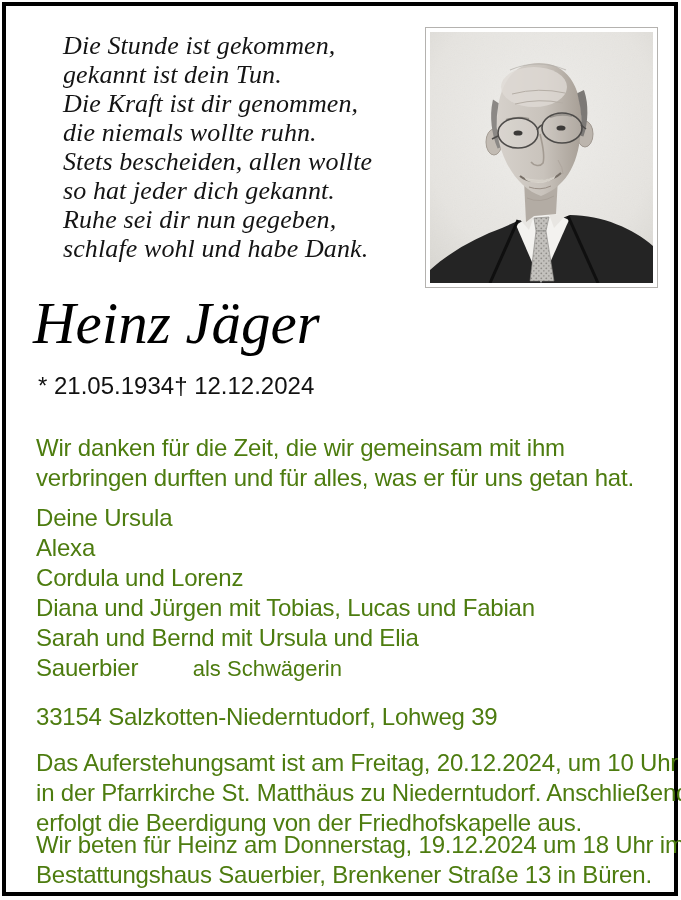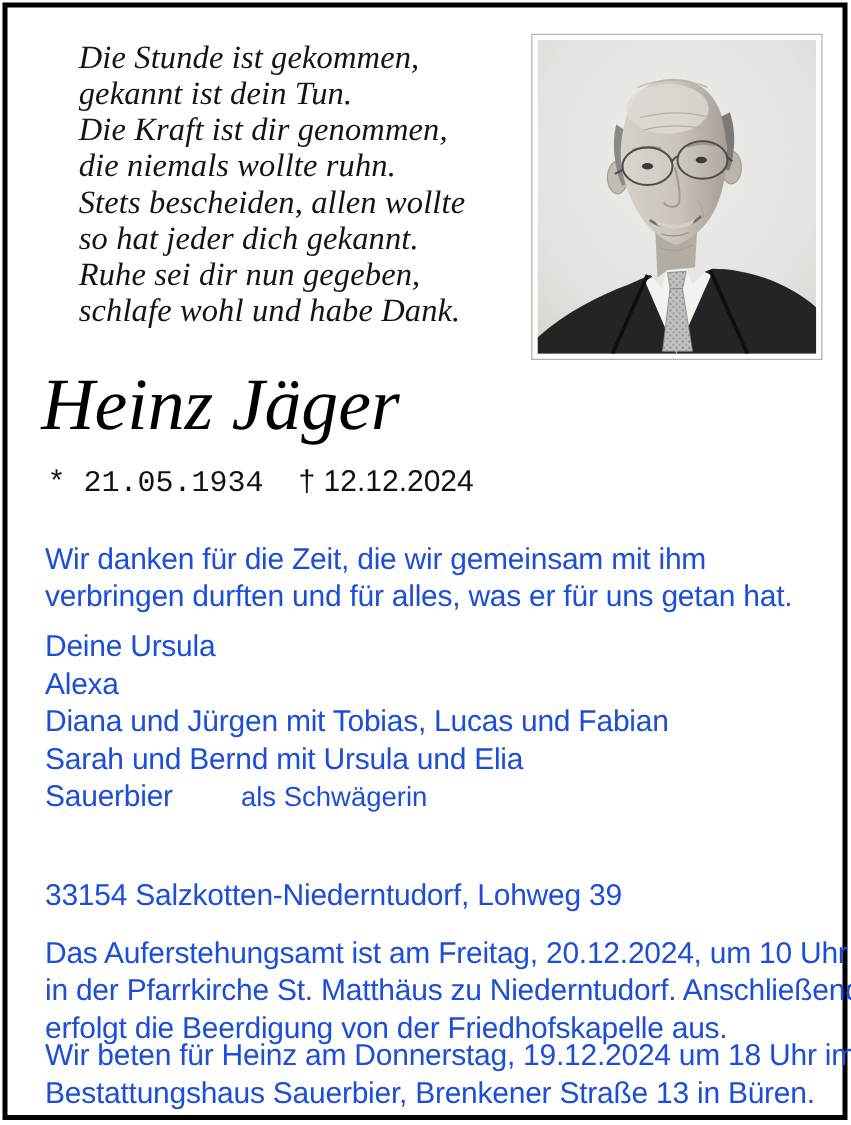--- a/index.html
+++ b/index.html
@@ -44,23 +44,23 @@
     font-style:italic;
     font-size:59px;line-height:1.2;
     color:#000000;
     white-space:nowrap;
   }
   .dates{
     position:absolute;left:38px;top:372px;
     font-size:24px;line-height:28px;
     white-space:nowrap;
   }
-  .dates .birth{margin-right:28px;font-family:Liberation Mono, monospace;}
-  
-  .bodytext{font-size:24px;line-height:30px;letter-spacing:-0.2px;white-space:nowrap;color:#1d4ed8;}
+  .dates .birth{}
+  
+  .bodytext{font-size:24px;line-height:30px;letter-spacing:-0.2px;white-space:nowrap;color:#4d7c0f;}
   .thanks{position:absolute;left:36px;top:433px;}
   .family{position:absolute;left:36px;top:503px;}
   .suffix-small{font-size:22px;letter-spacing:0;margin-left:48px;}
   .address{position:absolute;left:36px;top:702px;}
   .service{position:absolute;left:36px;top:748px;}
   .prayer{position:absolute;left:36px;top:830px;}
 </style>
 </head>
 <body>
 
@@ -171,20 +171,21 @@
   </div>
 
   <div class="thanks bodytext">
     <div>Wir danken für die Zeit, die wir gemeinsam mit ihm</div>
     <div>verbringen durften und für alles, was er für uns getan hat.</div>
   </div>
 
   <div class="family bodytext">
     <div>Deine Ursula</div>
     <div>Alexa</div>
+    <div>Cordula und Lorenz</div>
     <div>Diana und Jürgen mit Tobias, Lucas und Fabian</div>
     <div>Sarah und Bernd mit Ursula und Elia</div>
     <div>
       <span>Sauerbier</span>
       <span class="suffix-small">als Schwägerin</span>
     </div>
   </div>
 
   <div class="address bodytext">33154 Salzkotten-Niederntudorf, Lohweg 39</div>
 

